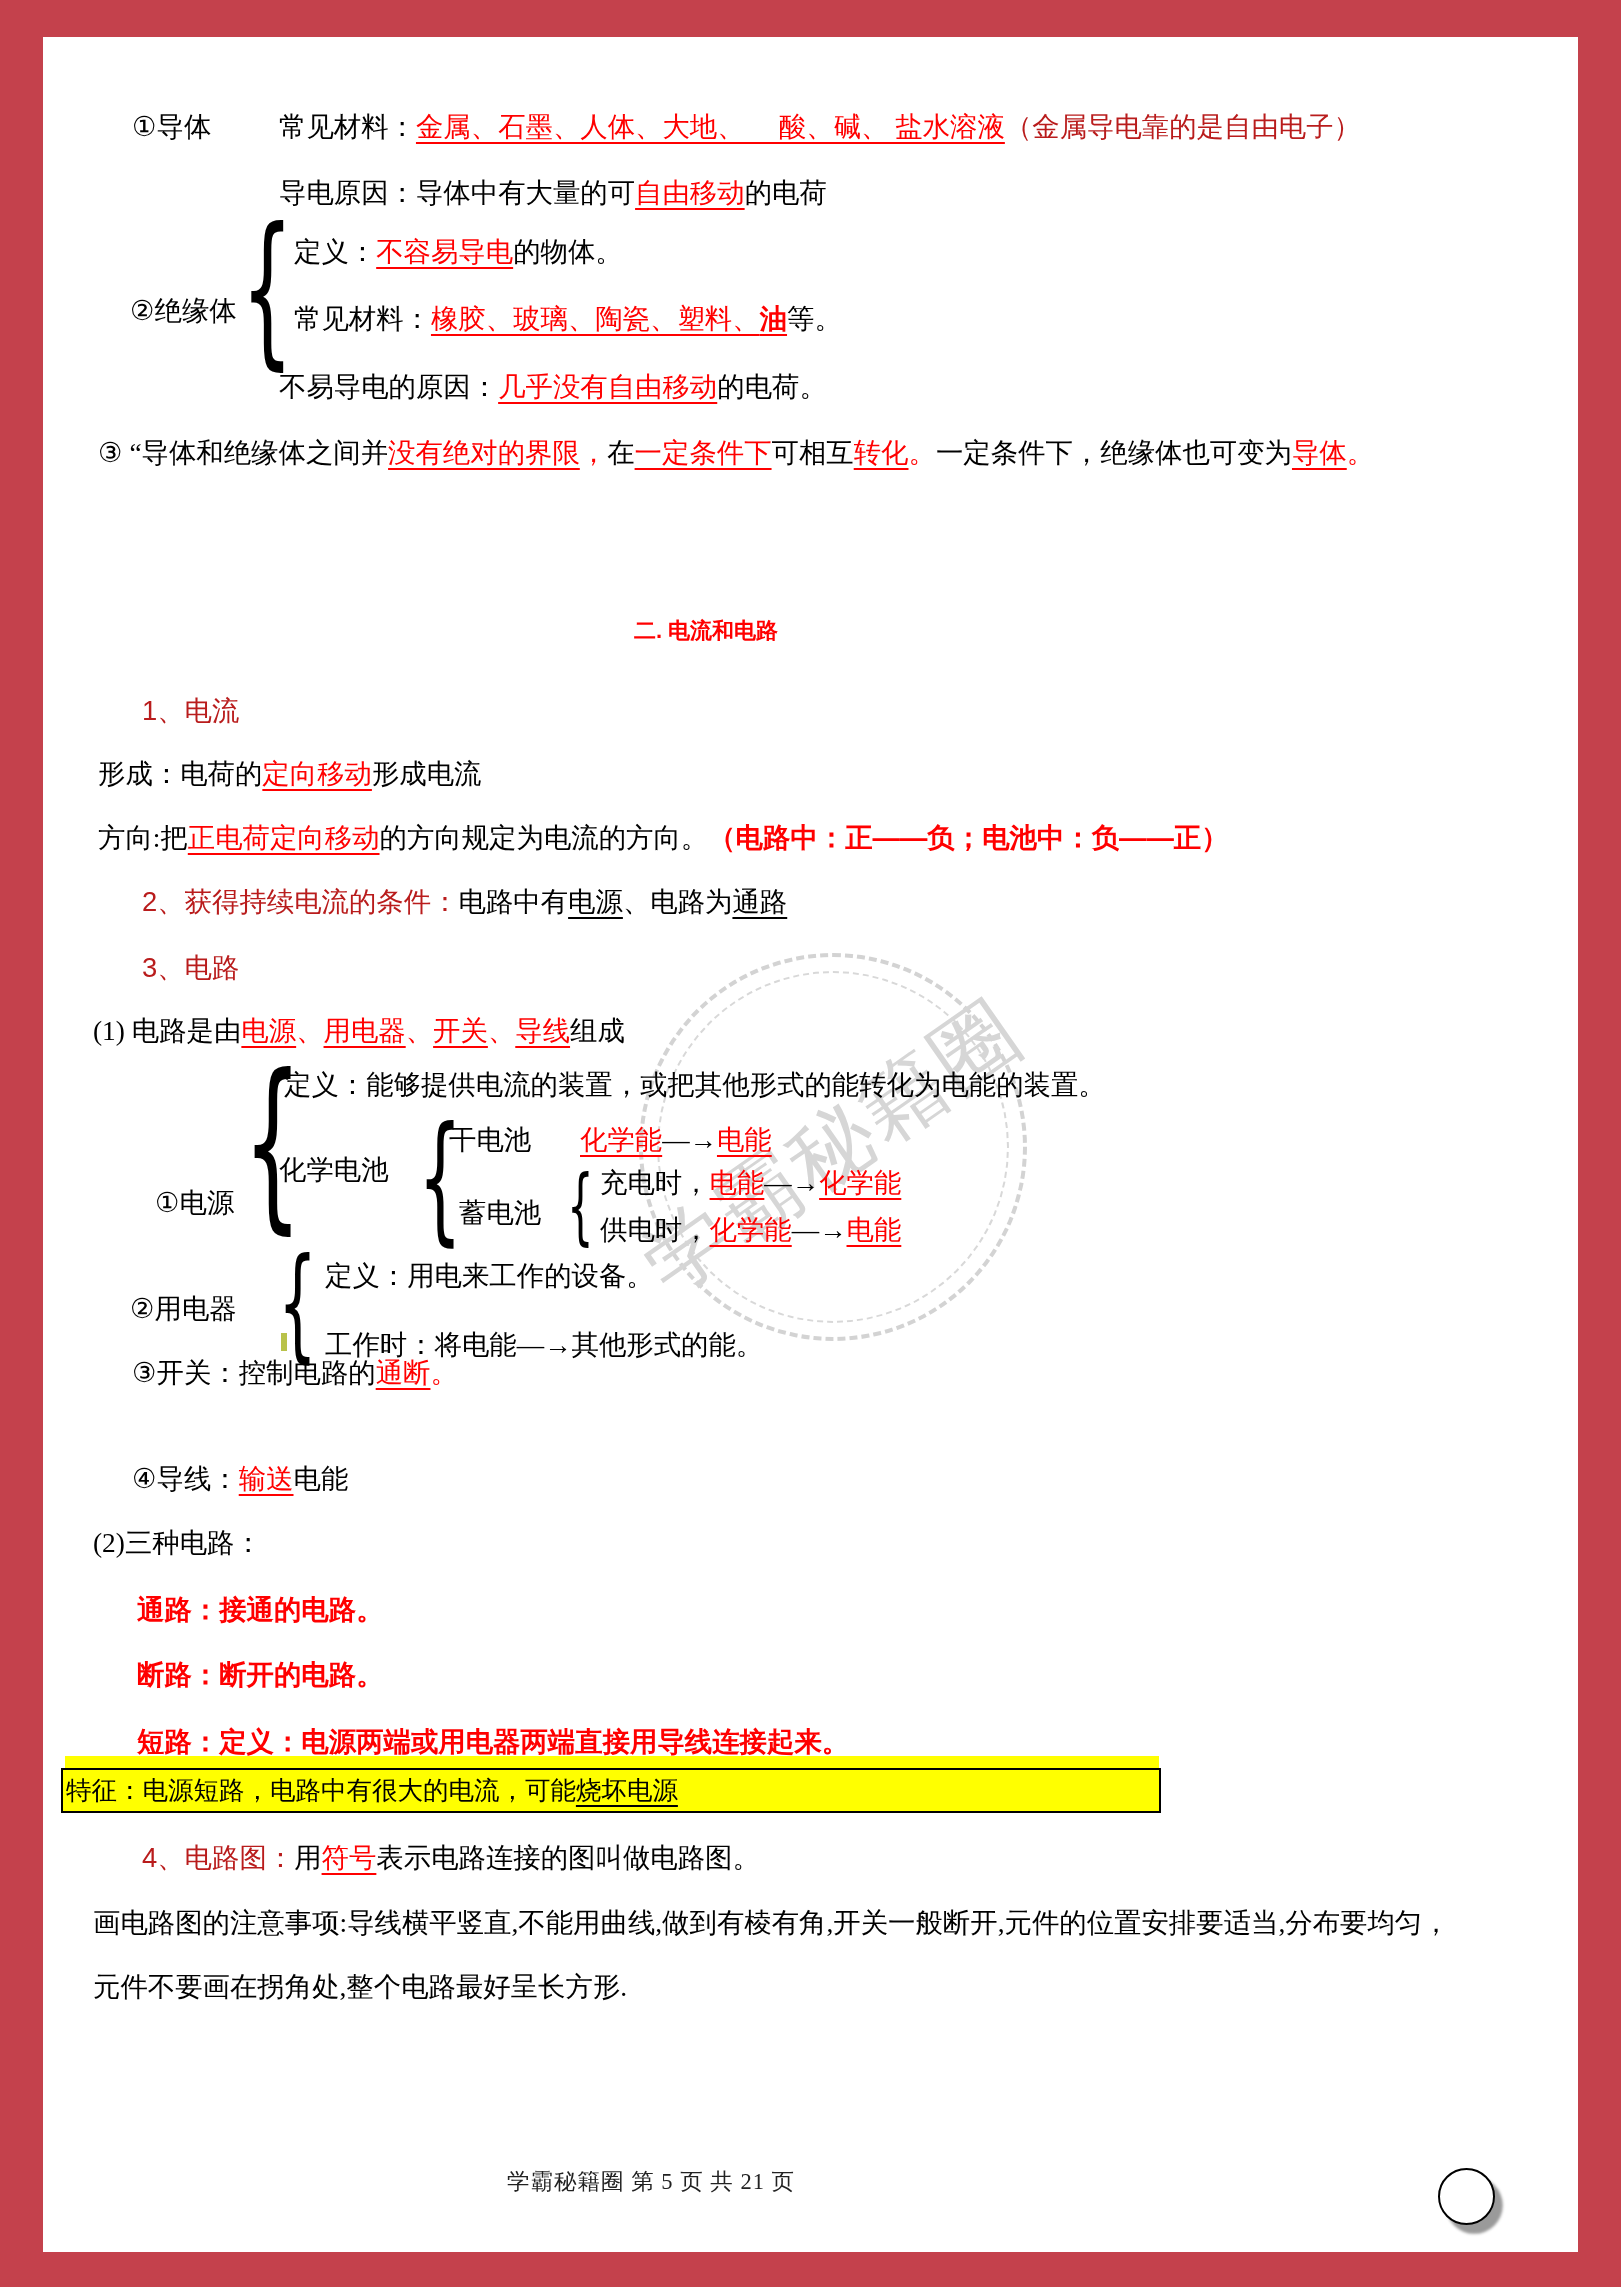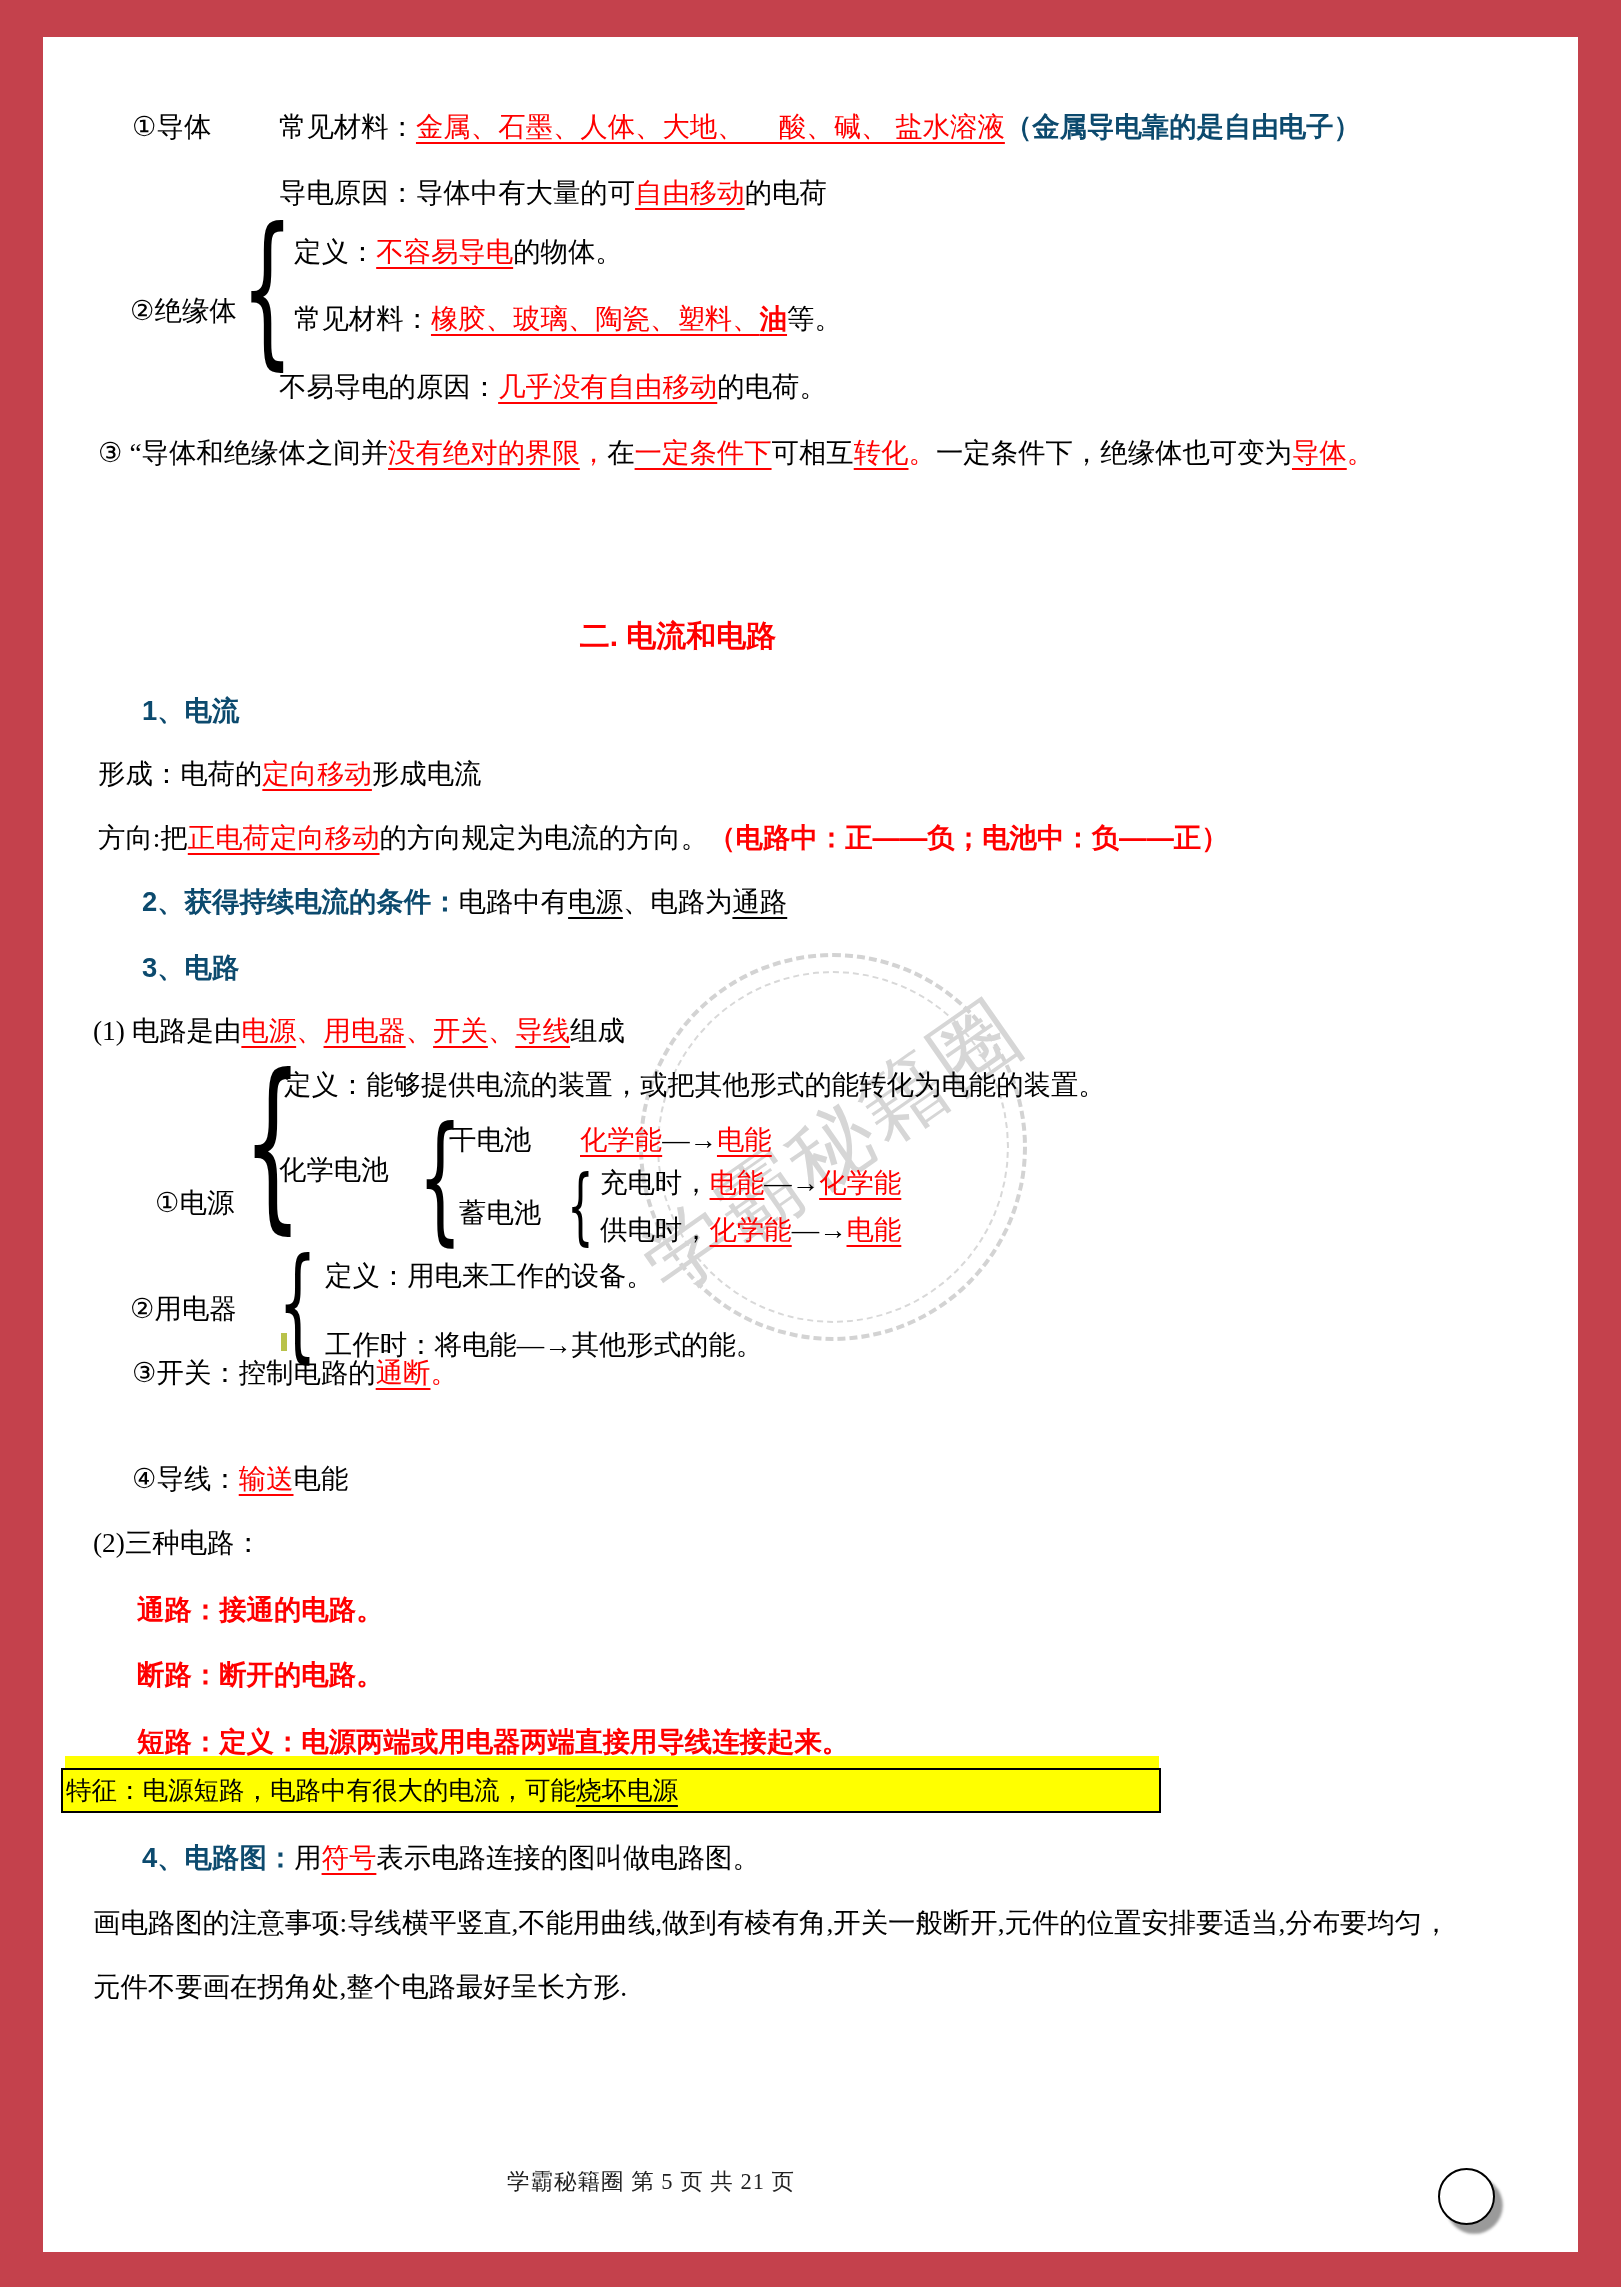--- a/index.html
+++ b/index.html
@@ -10,27 +10,27 @@
   .frame{
     position:absolute;left:0;top:0;width:1621px;height:2287px;box-sizing:border-box;
     border-style:solid;border-color:#C4414C;
     border-top-width:37px;border-left-width:43px;border-right-width:43px;border-bottom-width:35px;
     pointer-events:none;
   }
   .ln{
     position:absolute;white-space:nowrap;font-size:27.4px;line-height:1.25;color:#000;
   }
   .sg-b{color:#000000;}
-  .sg-bb{color:#0c4a6e;font-weight:700;font-family:"Liberation Sans","DejaVu Sans",sans-serif;}
+  .sg-bb{color:#b91c1c;font-weight:400;font-family:"Liberation Sans","DejaVu Sans",sans-serif;}
   .sg-r{color:#FF0000;}
   .sg-ru{color:#FF0000;text-decoration:underline;text-decoration-thickness:2px;text-underline-offset:5.9px;}
   .sg-rbu{color:#FF0000;font-weight:700;text-decoration:underline;text-decoration-thickness:2px;text-underline-offset:5.9px;font-family:"Liberation Sans","DejaVu Sans",sans-serif;}
   .sg-rb{color:#FF0000;font-weight:700;font-family:"Liberation Sans","DejaVu Sans",sans-serif;}
   .sg-ku{color:#000000;text-decoration:underline;text-decoration-thickness:2px;text-underline-offset:5.9px;}
-  .title{width:1356px;left:0;text-align:center;font-size:30px;}
+  .title{width:1356px;left:0;text-align:center;font-size:22px;padding-left:28px;}
   .brace{
     position:absolute;color:#000;font-family:"DejaVu Sans",sans-serif;font-weight:400;
     transform:scaleX(0.5);transform-origin:left top;line-height:0.92;
   }
   .watermark{
     position:absolute;left:639px;top:953px;width:388px;height:388px;border-radius:50%;
     border:4.9px dashed #d3d3d3;box-sizing:border-box;display:flex;align-items:center;justify-content:center;
     z-index:0;
   }
   .watermark-inner{

